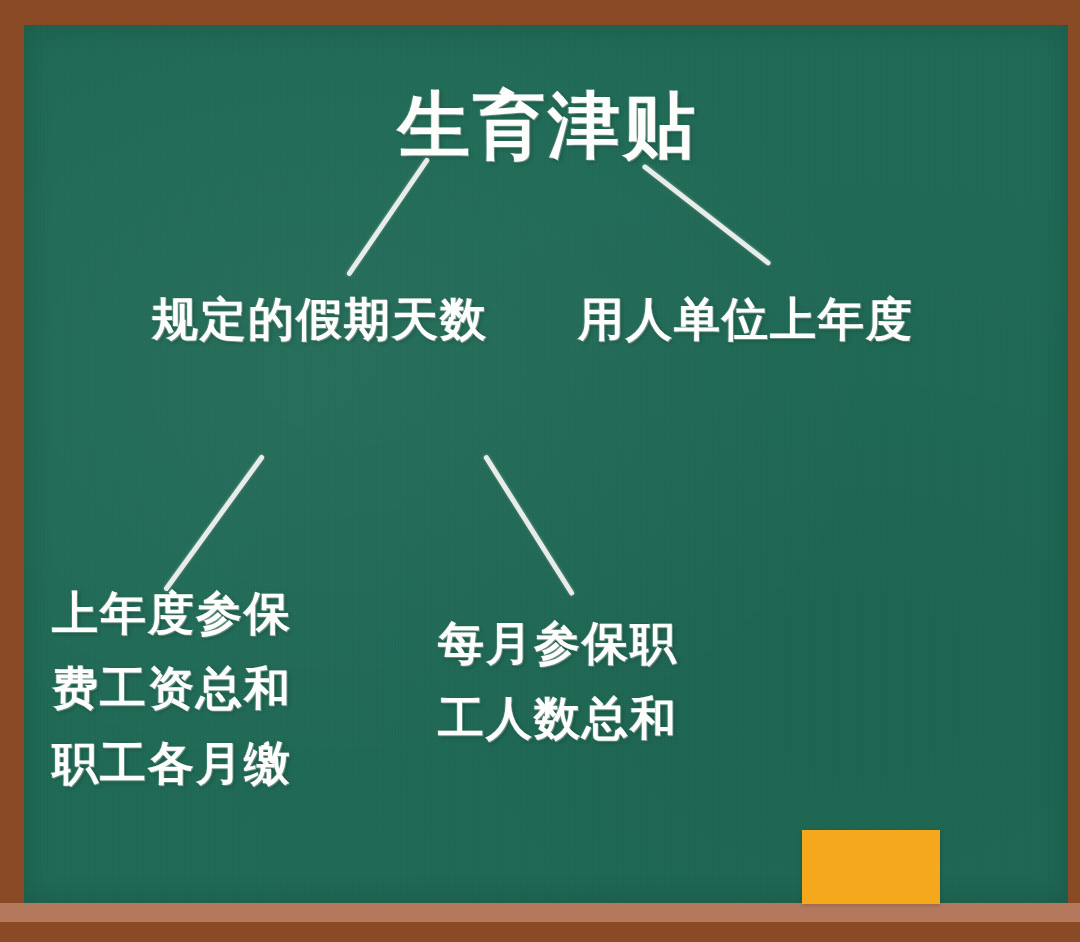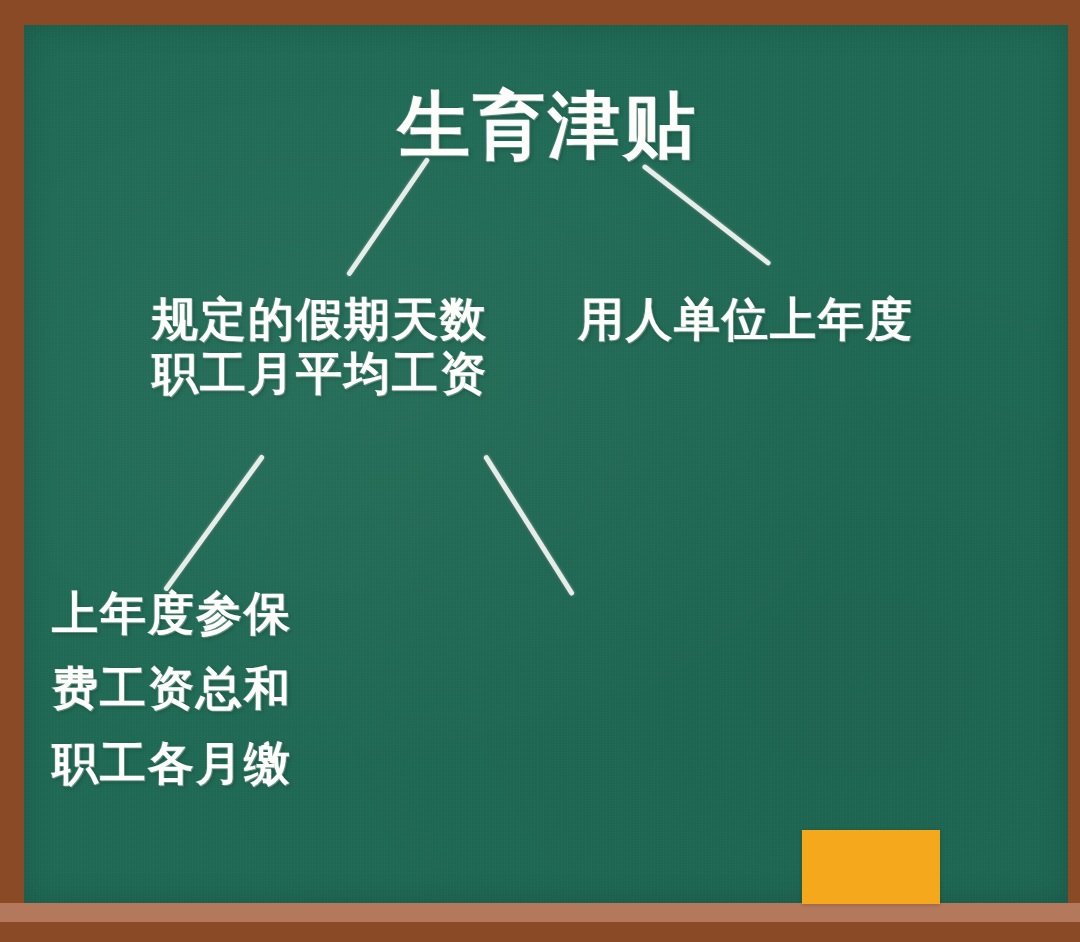--- a/index.html
+++ b/index.html
@@ -109,29 +109,32 @@
 
   <div class="chalk title">生育津贴</div>
 
   <div class="connector" style="left:348px; top:273px; width:142px; transform: rotate(-55.6deg);"></div>
   <div class="connector" style="left:643px; top:163px; width:161px; transform: rotate(37.9deg);"></div>
   <div class="connector" style="left:165px; top:588px; width:167px; transform: rotate(-54deg);"></div>
   <div class="connector" style="left:485px; top:453px; width:165px; transform: rotate(57.8deg);"></div>
 
   <div class="chalk node-text node-left-top">
     <div>规定的假期天数</div>
-    <div>职工月平均工资</div>
   </div>
 
   <div class="chalk node-text node-right-top">
     <div>用人单位上年度</div>
   </div>
 
   <div class="chalk node-text node-left-bot">
     <div>上年度参保</div>
     <div>费工资总和</div>
     <div>职工各月缴</div>
   </div>
 
+  <div class="chalk node-text node-right-bot">
+    <div>每月参保职</div>
+    <div>工人数总和</div>
+  </div>
 
   <div class="yellow-card"></div>
 
 </div>
 
 </body></html>

